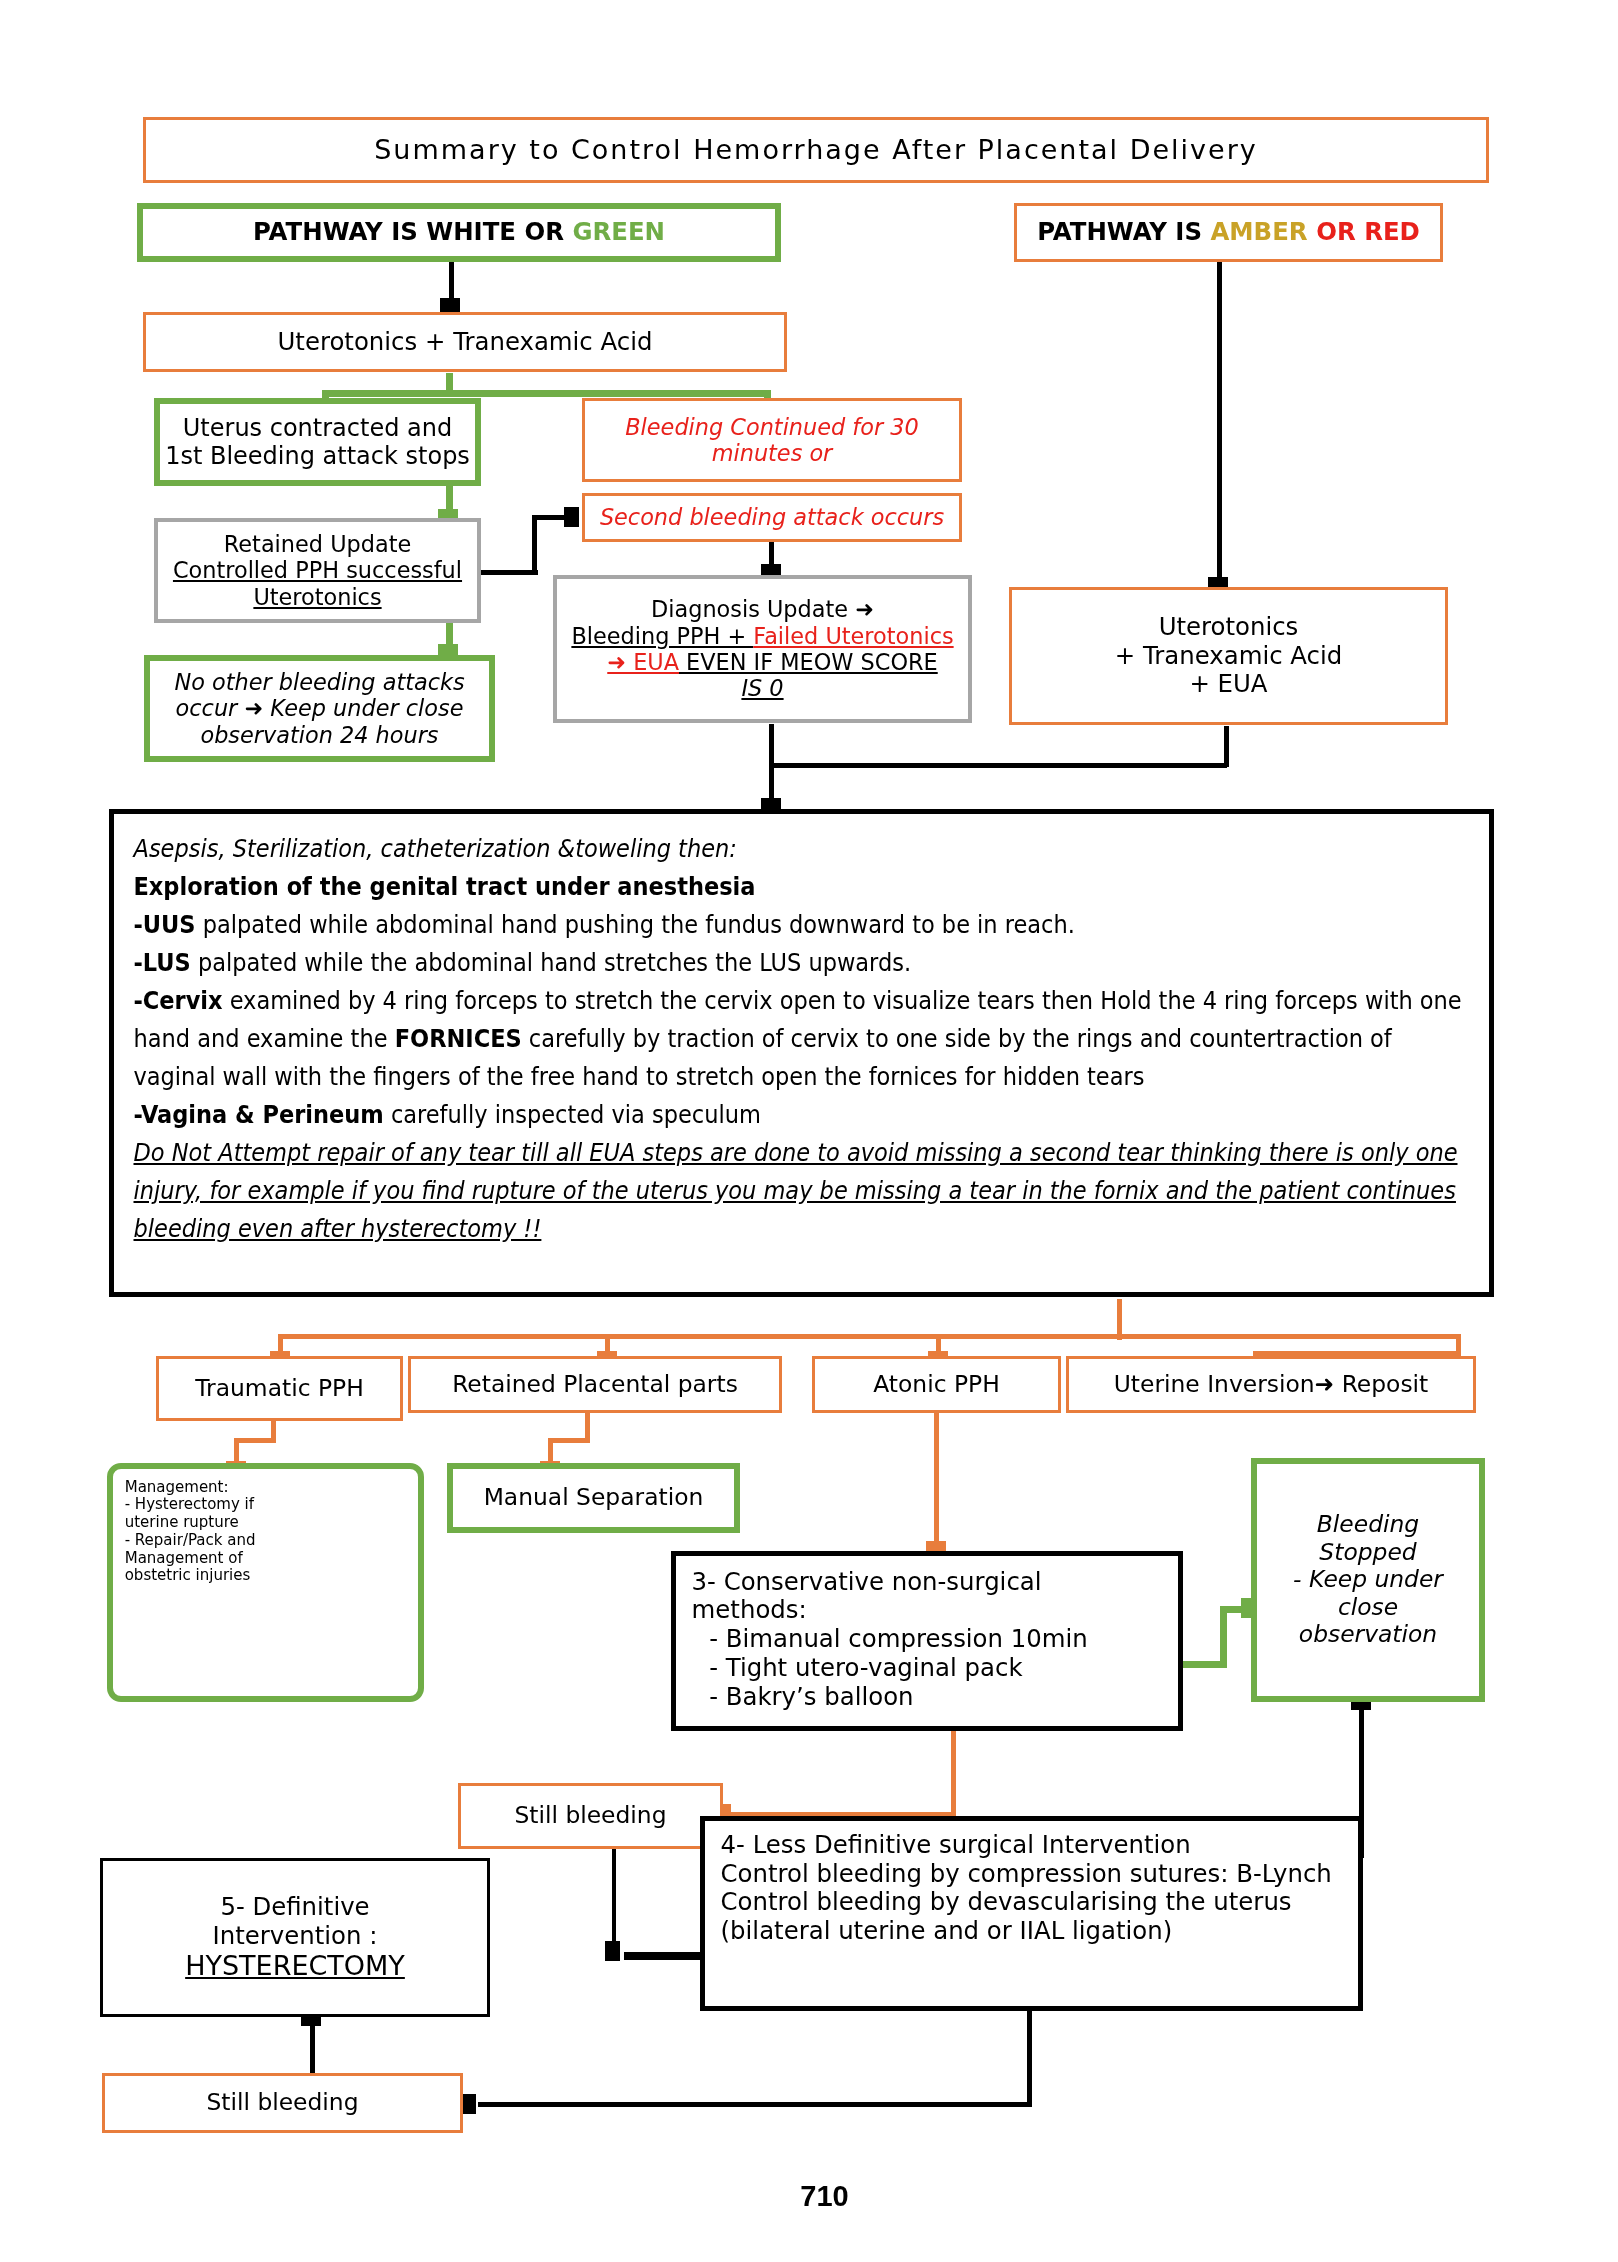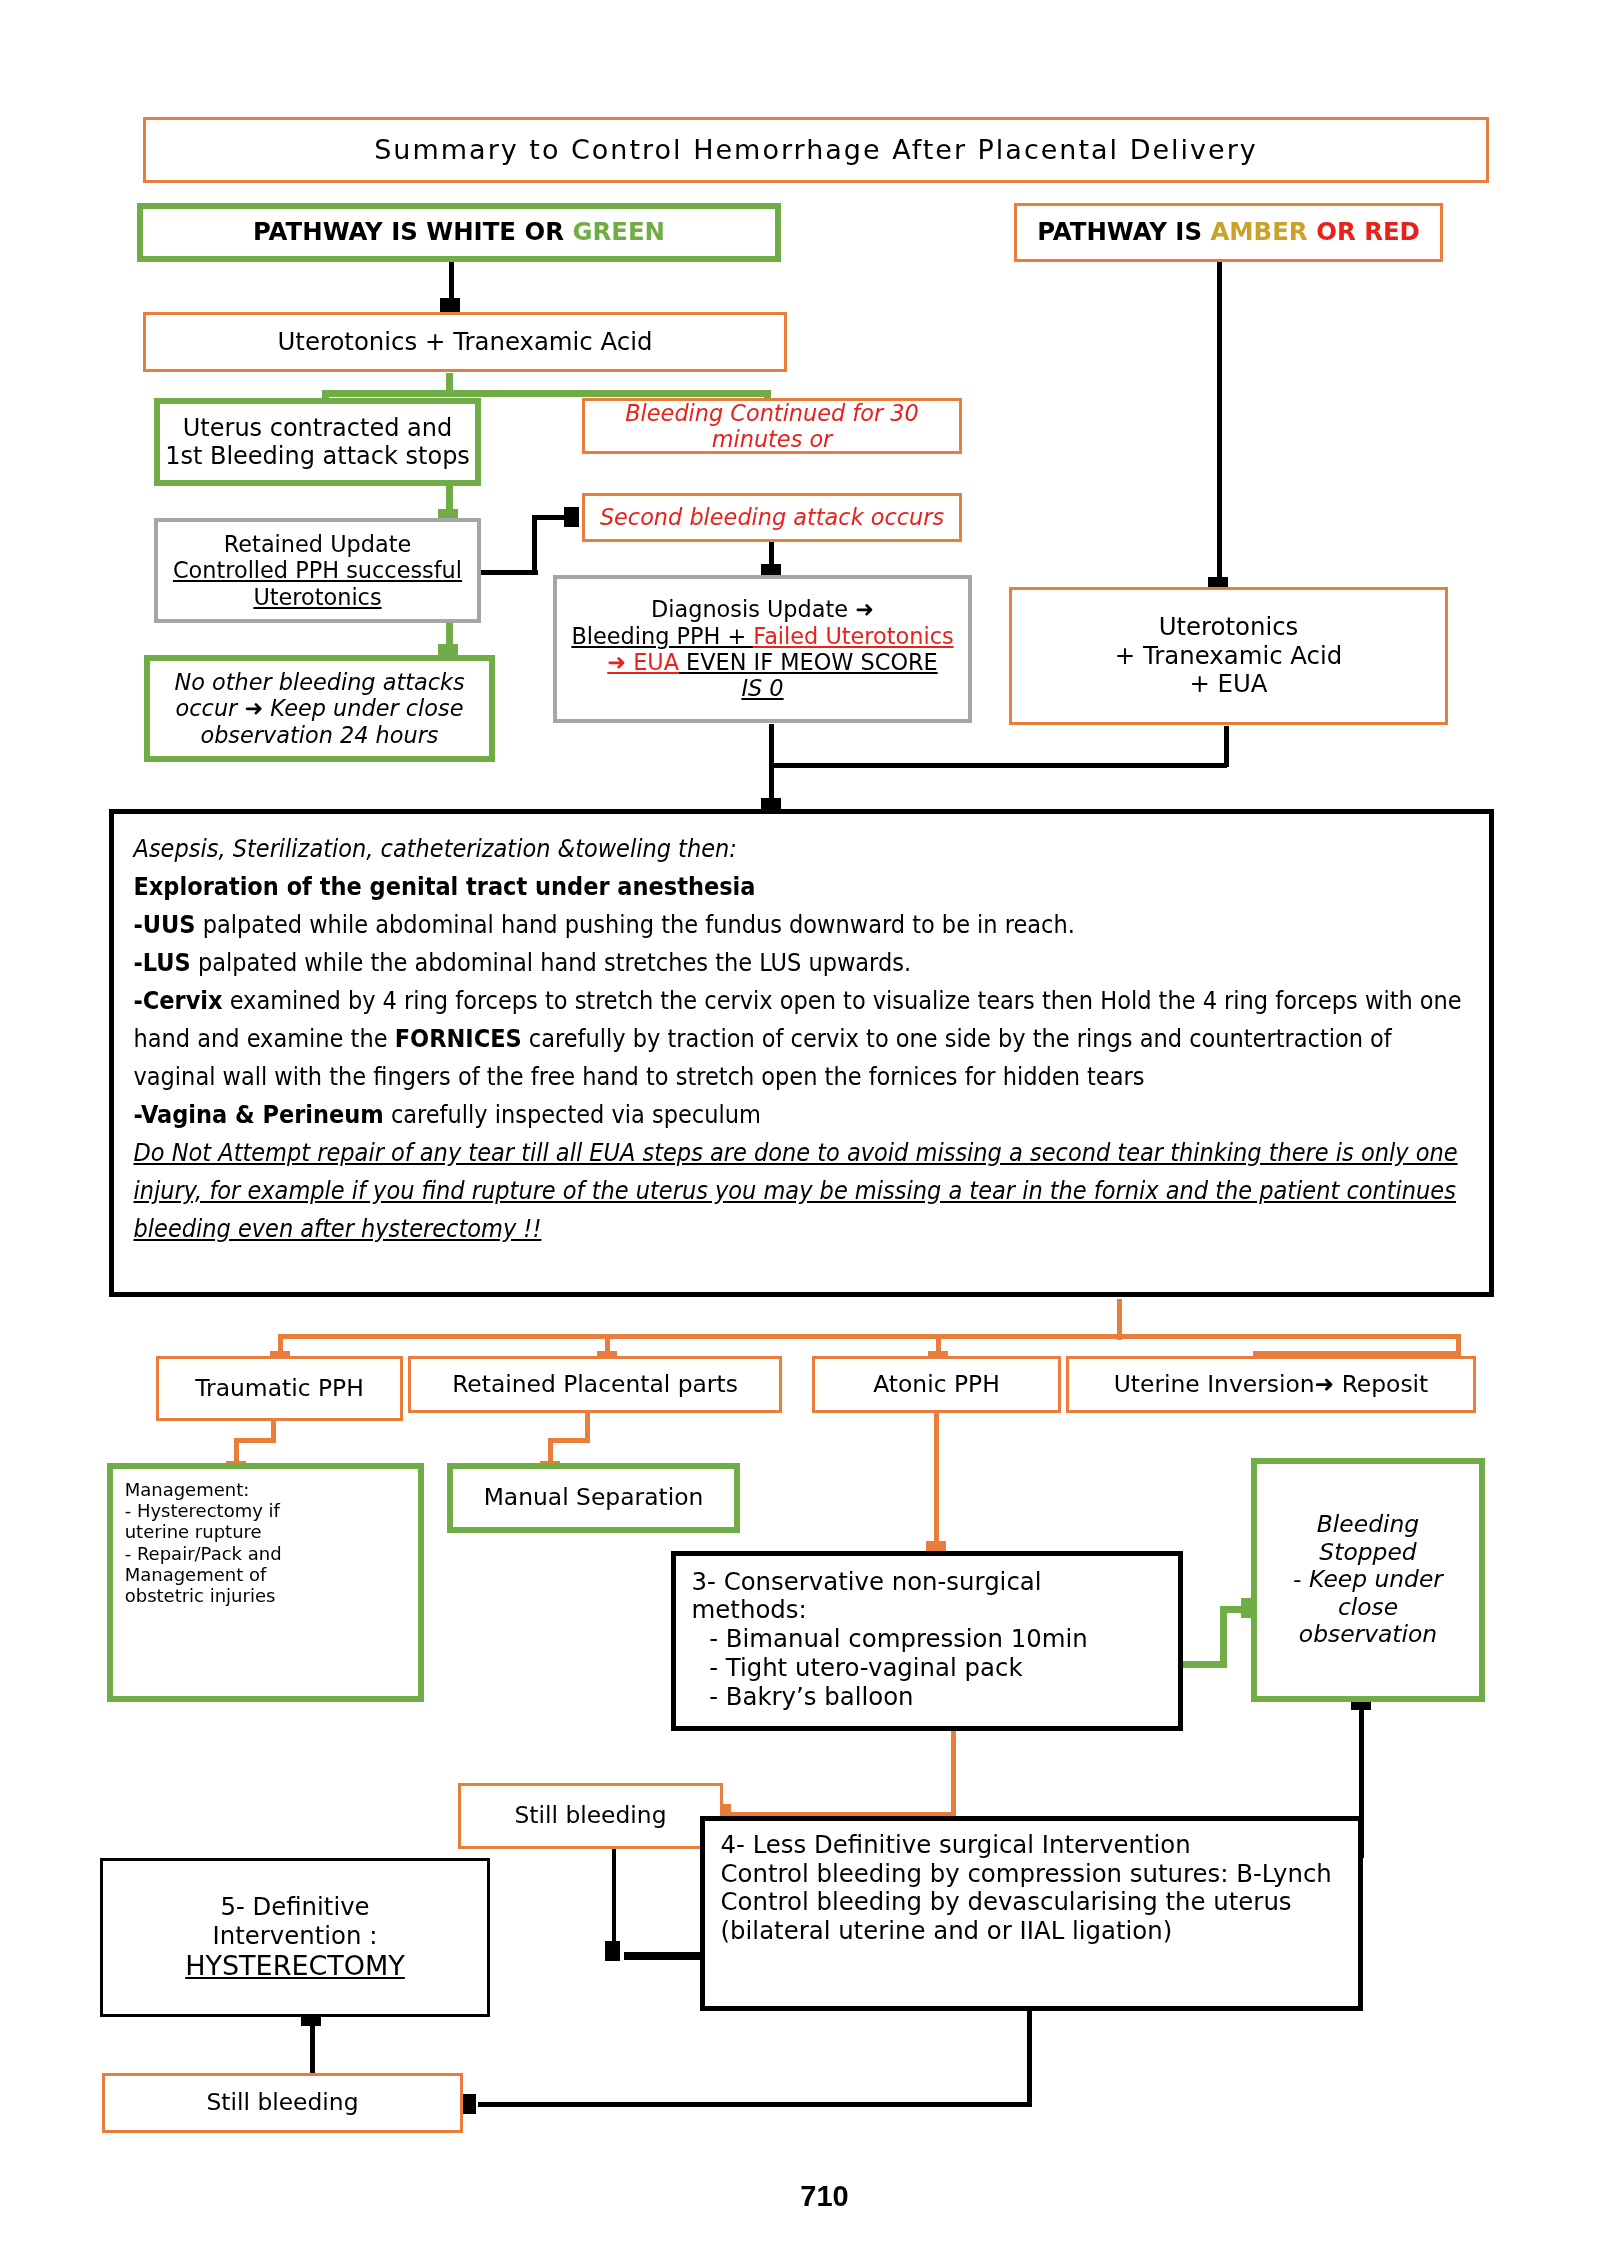--- a/index.html
+++ b/index.html
@@ -124,21 +124,21 @@
   <div class="ln g" style="left:322px; top:390px; width:6.8px; height:19.5px;"></div>
   <div class="ln g" style="left:764px; top:390px; width:6.8px; height:19.5px;"></div>
   <div class="arrow a-down c-g" style="left:314px; top:404px;"></div>
   <div class="arrow a-down c-g" style="left:756px; top:404px;"></div>
 
   <div class="box gr hand" style="left:154px; top:398px; width:327px; height:88px; font-size:24px; flex-direction:column;">
     <span class="stack">Uterus contracted and</span>
     <span class="stack">1st Bleeding attack stops</span>
   </div>
 
-  <div class="box or hand red" style="left:582px; top:398px; width:380px; height:56px; font-size:22.4px; flex-direction:column; font-style:italic;">
+  <div class="box or hand red" style="left:582px; top:398px; width:380px; height:84px; font-size:22.4px; flex-direction:column; font-style:italic;">
     <span class="stack">Bleeding Continued for 30</span>
     <span class="stack">minutes or</span>
   </div>
 
   <div class="box or hand red" style="left:582px; top:493px; width:380px; height:49px; font-size:22.4px; font-style:italic;">
     <span>Second bleeding attack occurs</span>
   </div>
 
   <div class="ln g" style="left:446px; top:486px; width:6.8px; height:29px;"></div>
   <div class="arrow a-down c-g" style="left:438px; top:509px;"></div>
@@ -236,21 +236,21 @@
   <div class="arrow a-down c-o" style="left:226px; top:1461px;"></div>
 
   <div class="ln o" style="left:585px; top:1412px; width:4.9px; height:29px;"></div>
   <div class="ln o" style="left:548px; top:1438px; width:42px; height:4.9px;"></div>
   <div class="ln o" style="left:548px; top:1438px; width:4.9px; height:29px;"></div>
   <div class="arrow a-down c-o" style="left:540px; top:1461px;"></div>
 
   <div class="ln o" style="left:934px; top:1412px; width:4.9px; height:141px;"></div>
   <div class="arrow a-down c-o" style="left:926px; top:1541px;"></div>
 
-  <div class="box gr hand left" style="left:107px; top:1463px; width:317px; height:239px; font-size:18px; flex-direction:column; align-items:flex-start; padding:9.8px 11.7px;">
+  <div class="box gr hand left" style="left:107px; top:1463px; width:317px; height:239px; font-size:15px; flex-direction:column; align-items:flex-start; padding:9.8px 11.7px;border-radius:14px;">
     <span class="bul">Management:</span>
     <span class="bul">- Hysterectomy if</span>
     <span class="bul">uterine rupture</span>
     <span class="bul">- Repair/Pack and</span>
     <span class="bul">Management of</span>
     <span class="bul">obstetric injuries</span>
   </div>
 
   <div class="box gr hand" style="left:447px; top:1463px; width:293px; height:70px; font-size:23.4px;">
     <span>Manual Separation</span>

